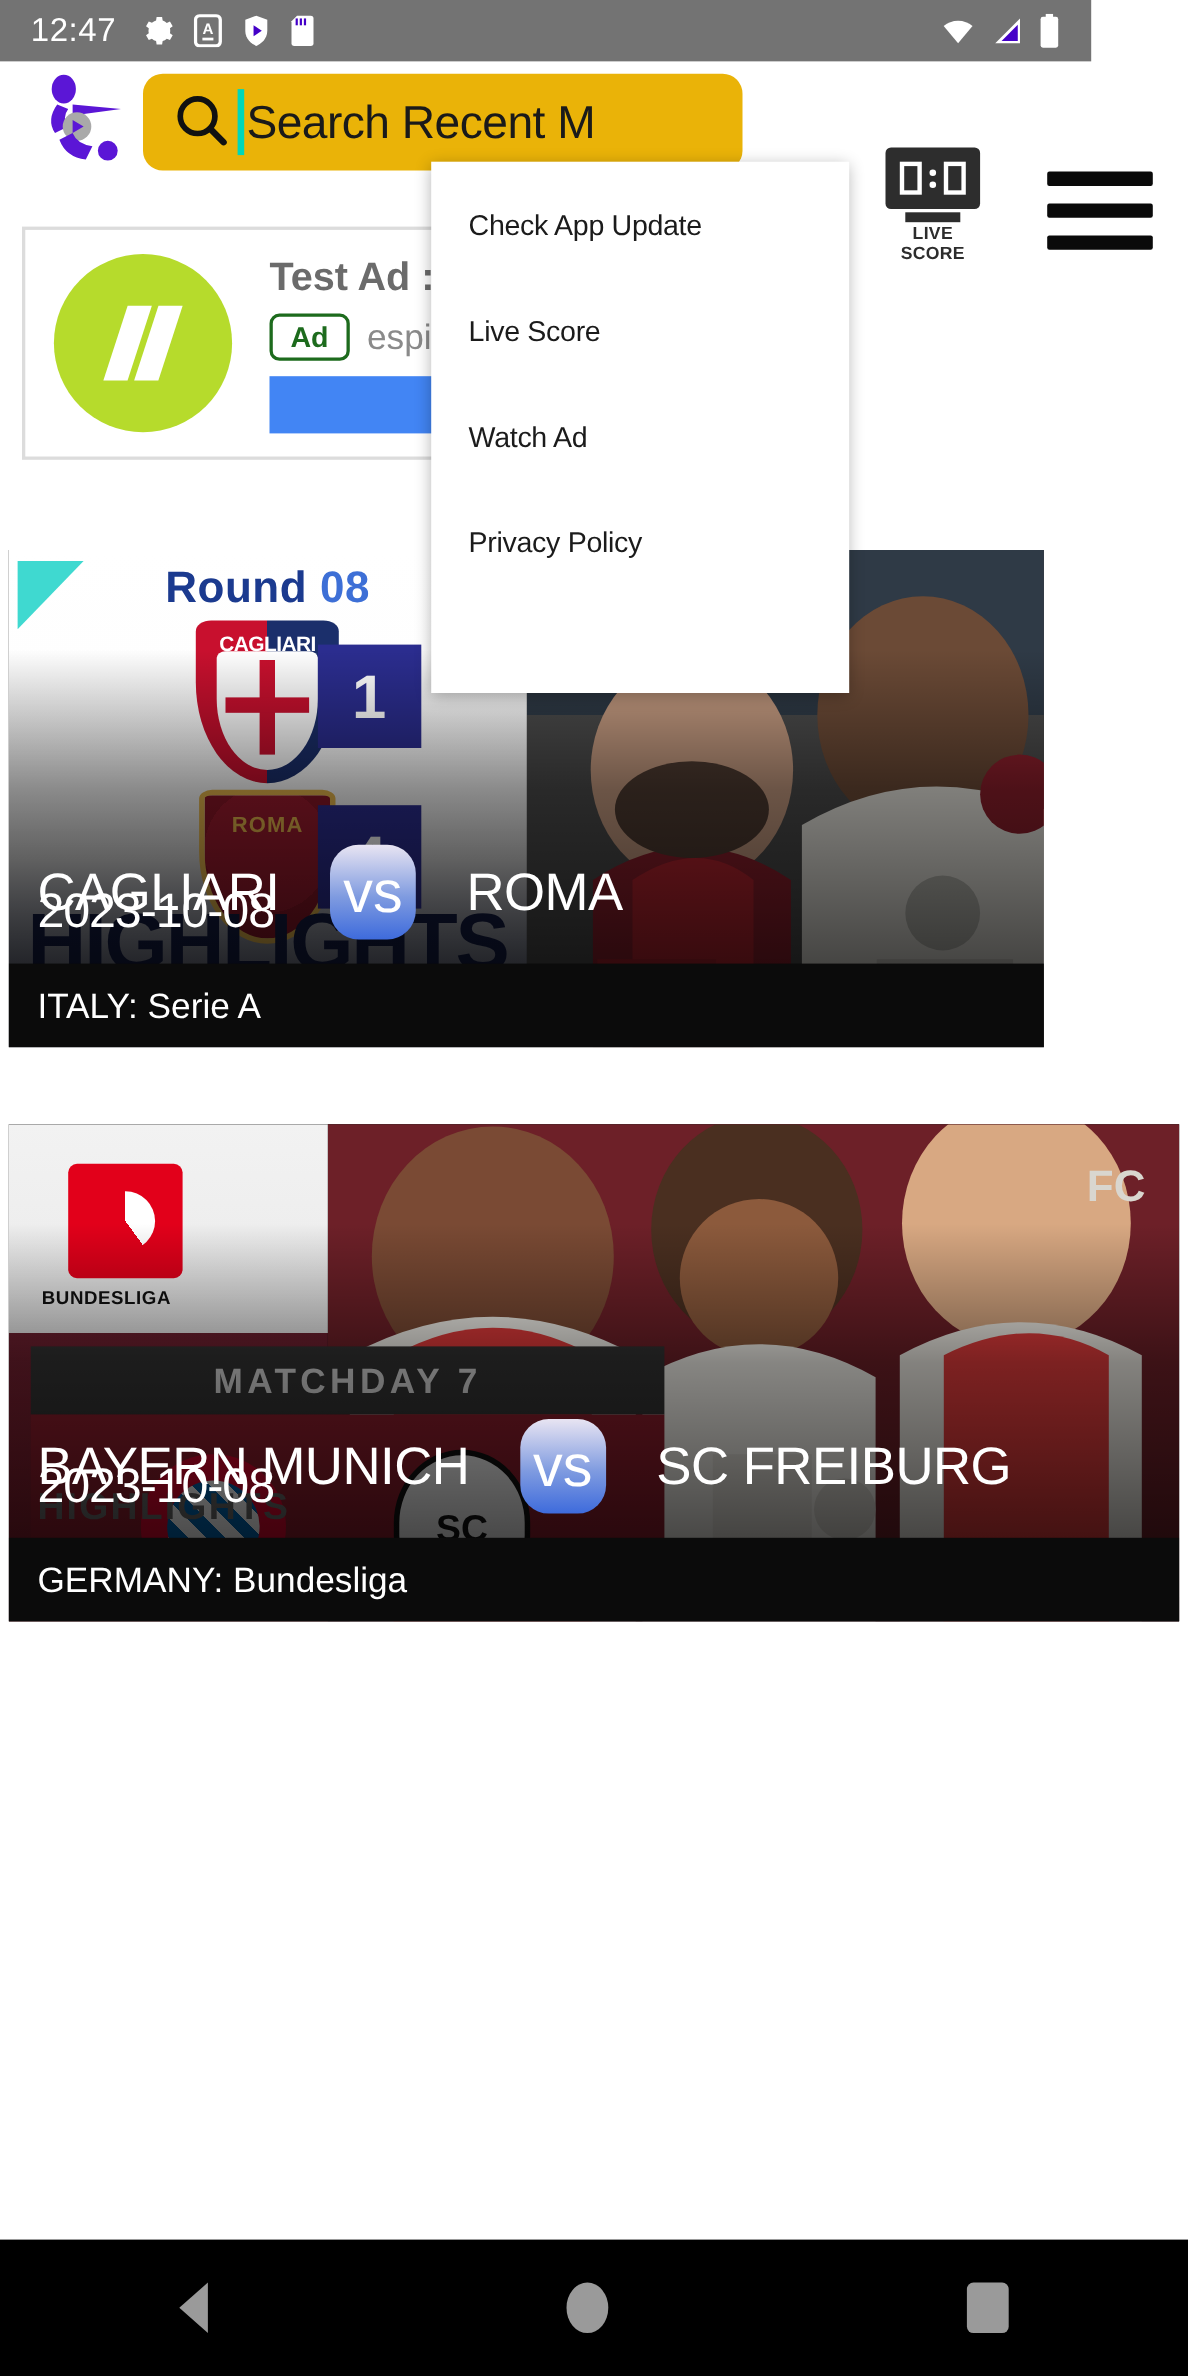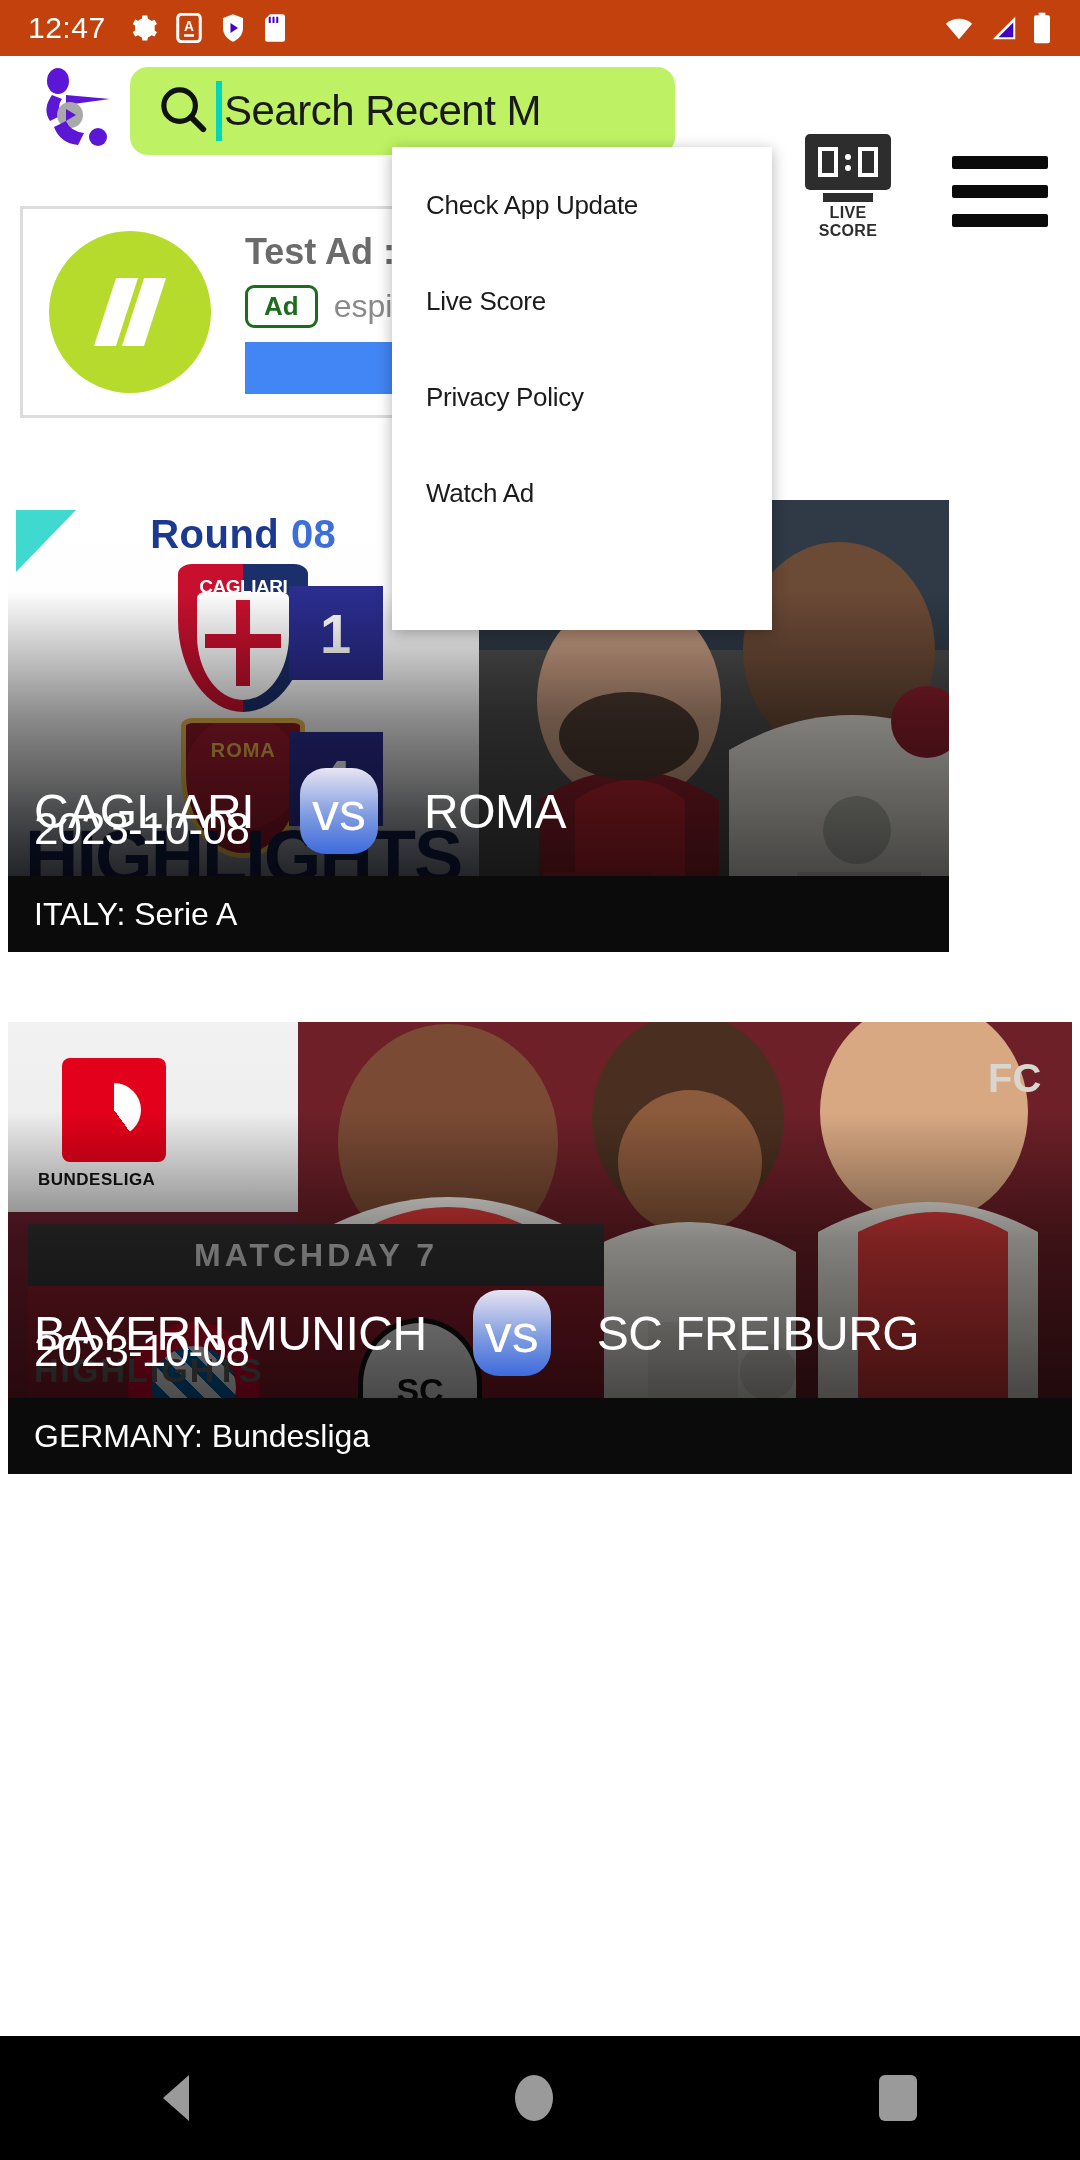--- a/index.html
+++ b/index.html
@@ -1,37 +1,37 @@
 <!DOCTYPE html>
 <html><head>
 <meta charset="utf-8">
 <style>
   * { margin:0; padding:0; box-sizing:border-box; }
   html,body { width:1080px; height:2160px; background:#ffffff;
     font-family:"Liberation Sans", sans-serif; overflow:hidden; }
 
   
   .statusbar{
-    position:absolute; left:0; top:0; width:1080px; height:56px;
-    background:#c2410c; border-radius:0 0 0 0;
+    position:absolute; left:0; top:0; width:992px; height:56px;
+    background:#737373; border-radius:0 0 0 0;
     display:flex; align-items:center; padding:0 28px; color:#fff;
   }
   .sb-time{ font-size:30px; font-weight:400; letter-spacing:.5px; margin-right:22px; }
   .sb-left{ display:flex; align-items:center; gap:18px; }
   .sb-right{ margin-left:auto; display:flex; align-items:center; gap:12px; }
 
   
   .appbar{
     position:absolute; left:0; top:56px; width:1080px; height:110px;
     background:#ffffff; display:flex; align-items:center; padding:0 18px;
   }
   .applogo{ width:86px; height:92px; position:relative; flex:0 0 auto; margin-left:14px;}
   .searchbox{
     position:relative; margin-left:12px; width:545px; height:88px;
-    background:#bef264; border-radius:18px; display:flex; align-items:center;
+    background:#eab308; border-radius:18px; display:flex; align-items:center;
     padding-left:26px; overflow:hidden;
   }
   .search-ico{ flex:0 0 auto; margin-right:6px; }
   .caret{ width:6px; height:60px; background:#00D7B9; flex:0 0 auto; margin-right:2px;}
   .search-ph{
     font-size:42px; color:#1a1a1a; white-space:nowrap; letter-spacing:-.5px;
   }
   .livescore-btn{
     position:absolute; left:800px; top:78px; width:96px; text-align:center;
   }
@@ -444,21 +444,21 @@
     </div>
 
     <div class="mdate">2023-10-08</div>
     <div class="league">GERMANY: Bundesliga</div>
   </div>
 </div>
 
 <div class="menu">
   <div class="menu-item">Check App Update</div>
   <div class="menu-item">Live Score</div>
+  <div class="menu-item">Watch Ad</div>
   <div class="menu-item">Privacy Policy</div>
-  <div class="menu-item">Watch Ad</div>
 </div>
 
 <div class="navbar">
   <div class="nav-back"></div>
   <div class="nav-home"></div>
   <div class="nav-rec"></div>
 </div>
 
 </body></html>

